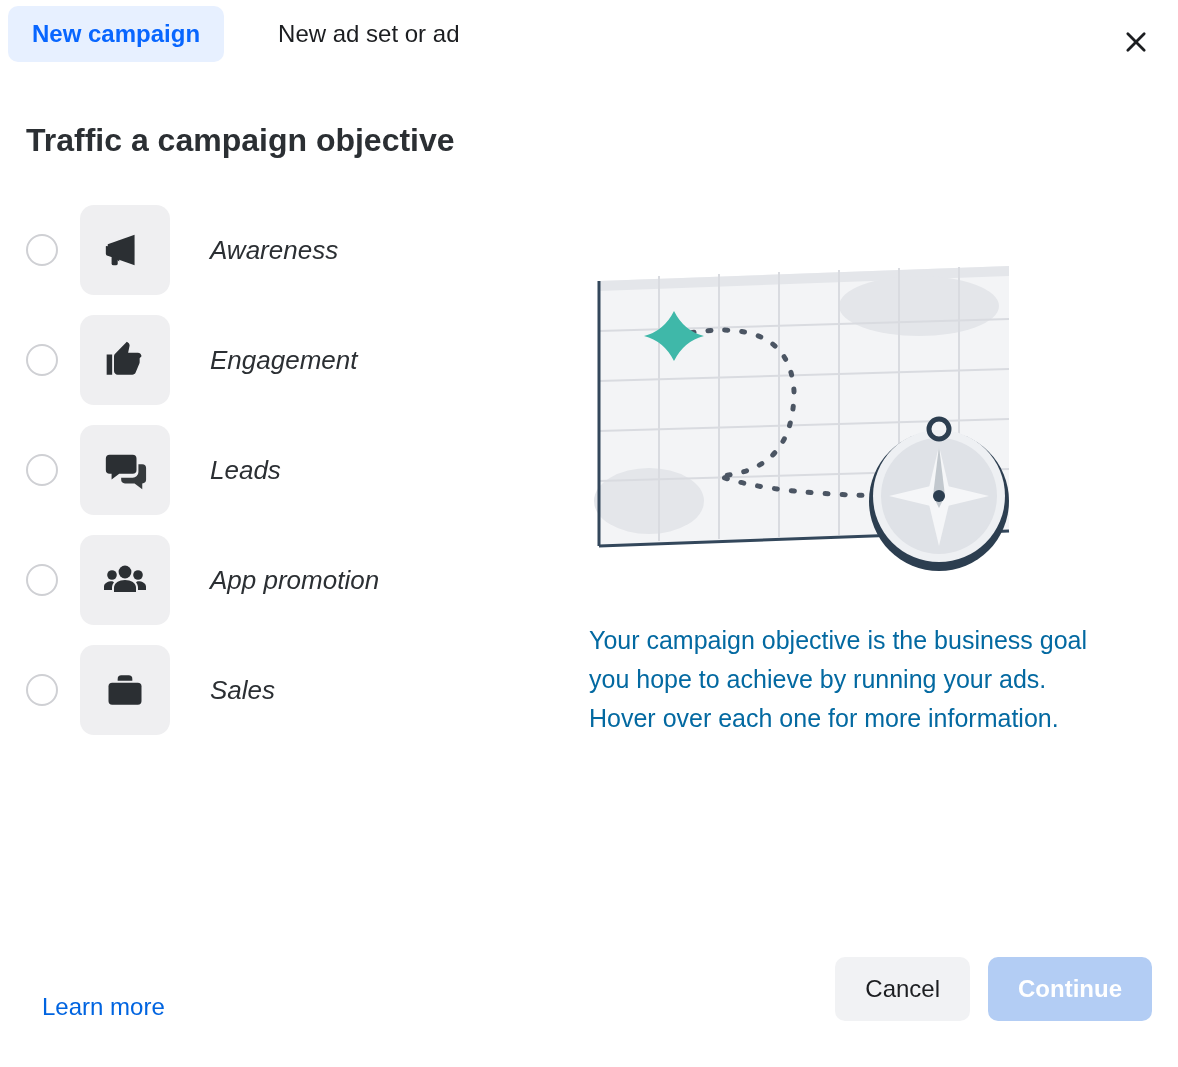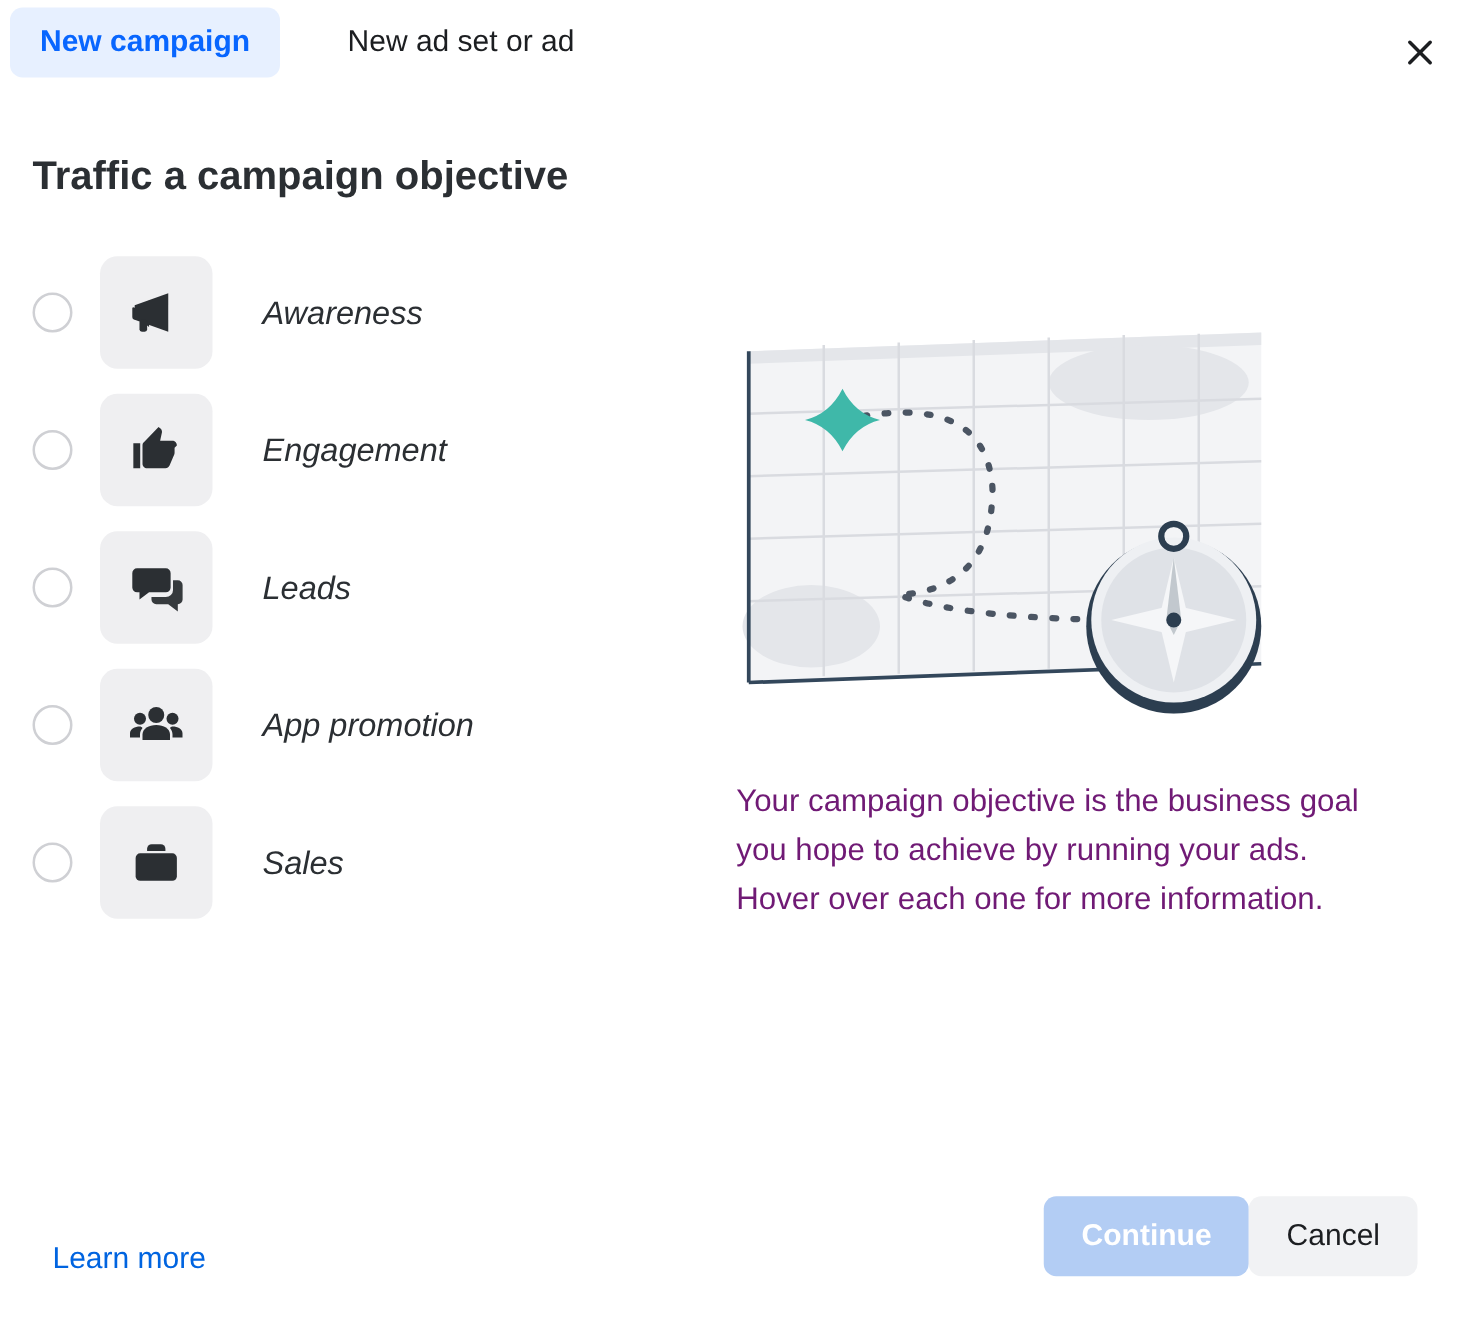--- a/index.html
+++ b/index.html
@@ -100,21 +100,21 @@
   }
 
   
   .illustration {
     width: 430px;
     margin: 0 auto;
   }
   .description {
     font-size: 25px;
     line-height: 1.55;
-    color: #701a75;
+    color: #0369a1;
     margin-top: 46px;
     max-width: 500px;
   }
 
   
   .footer {
     position: absolute;
     bottom: 46px;
     left: 42px;
     right: 26px;
@@ -270,15 +270,15 @@
       <polygon points="350,195 356,245 350,257 344,245" fill="#2c3e50" opacity="0.25"></polygon>
       <circle cx="350" cy="245" r="6" fill="#2c3e50"></circle>
     </svg>
     <div class="description">Your campaign objective is the business goal you hope to achieve by running your ads. Hover over each one for more information.</div>
   </div>
 </div>
 
 <div class="footer">
   <a class="learn-more">Learn more</a>
   <div class="footer-spacer"></div>
+  <button class="btn btn-cancel">Cancel</button>
   <button class="btn btn-continue">Continue</button>
-  <button class="btn btn-cancel">Cancel</button>
 </div>
 
 </body></html>

